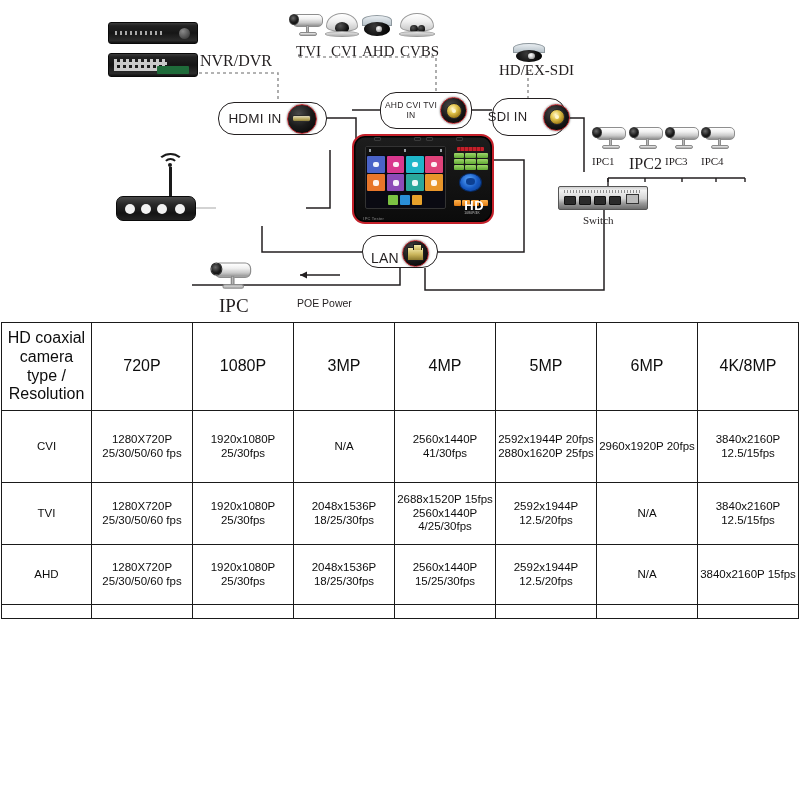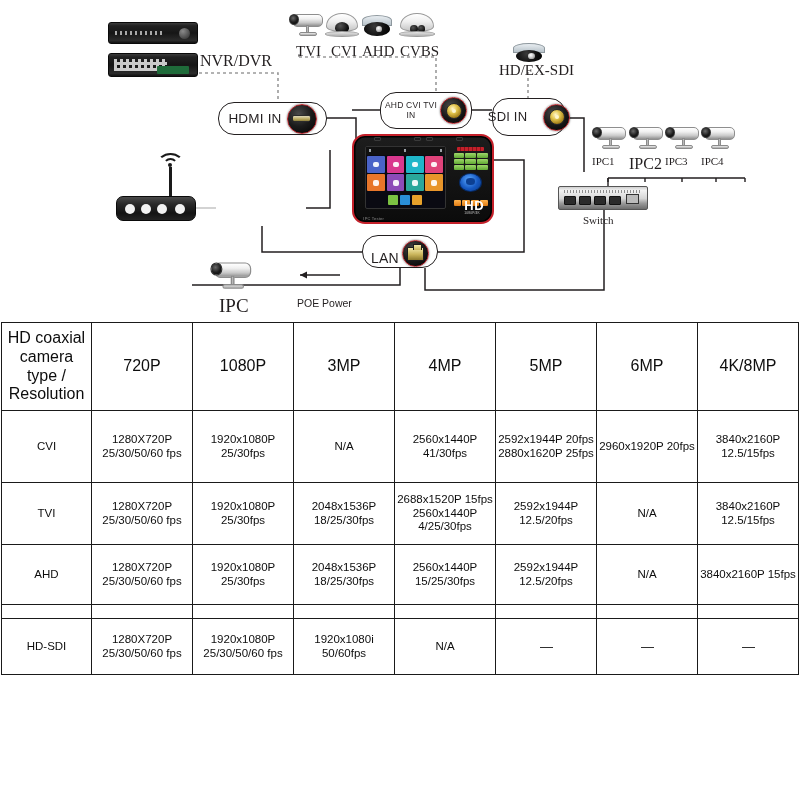--- a/index.html
+++ b/index.html
@@ -529,27 +529,17 @@
         <tr class="gap">
           <td class="col0"></td>
           <td></td>
           <td></td>
           <td></td>
           <td></td>
           <td></td>
           <td></td>
           <td></td>
         </tr>
-        <tr>
-          <td class="col0" style="height:56px;">HD-SDI</td>
-          <td>1280X720P 25/30/50/60 fps</td>
-          <td>1920x1080P 25/30/50/60 fps</td>
-          <td>1920x1080i 50/60fps</td>
-          <td>N/A</td>
-          <td class="dash">—</td>
-          <td class="dash">—</td>
-          <td class="dash">—</td>
-        </tr>
       </tbody>
     </table>
   </div>
 
 </div>
 
 </body></html>

